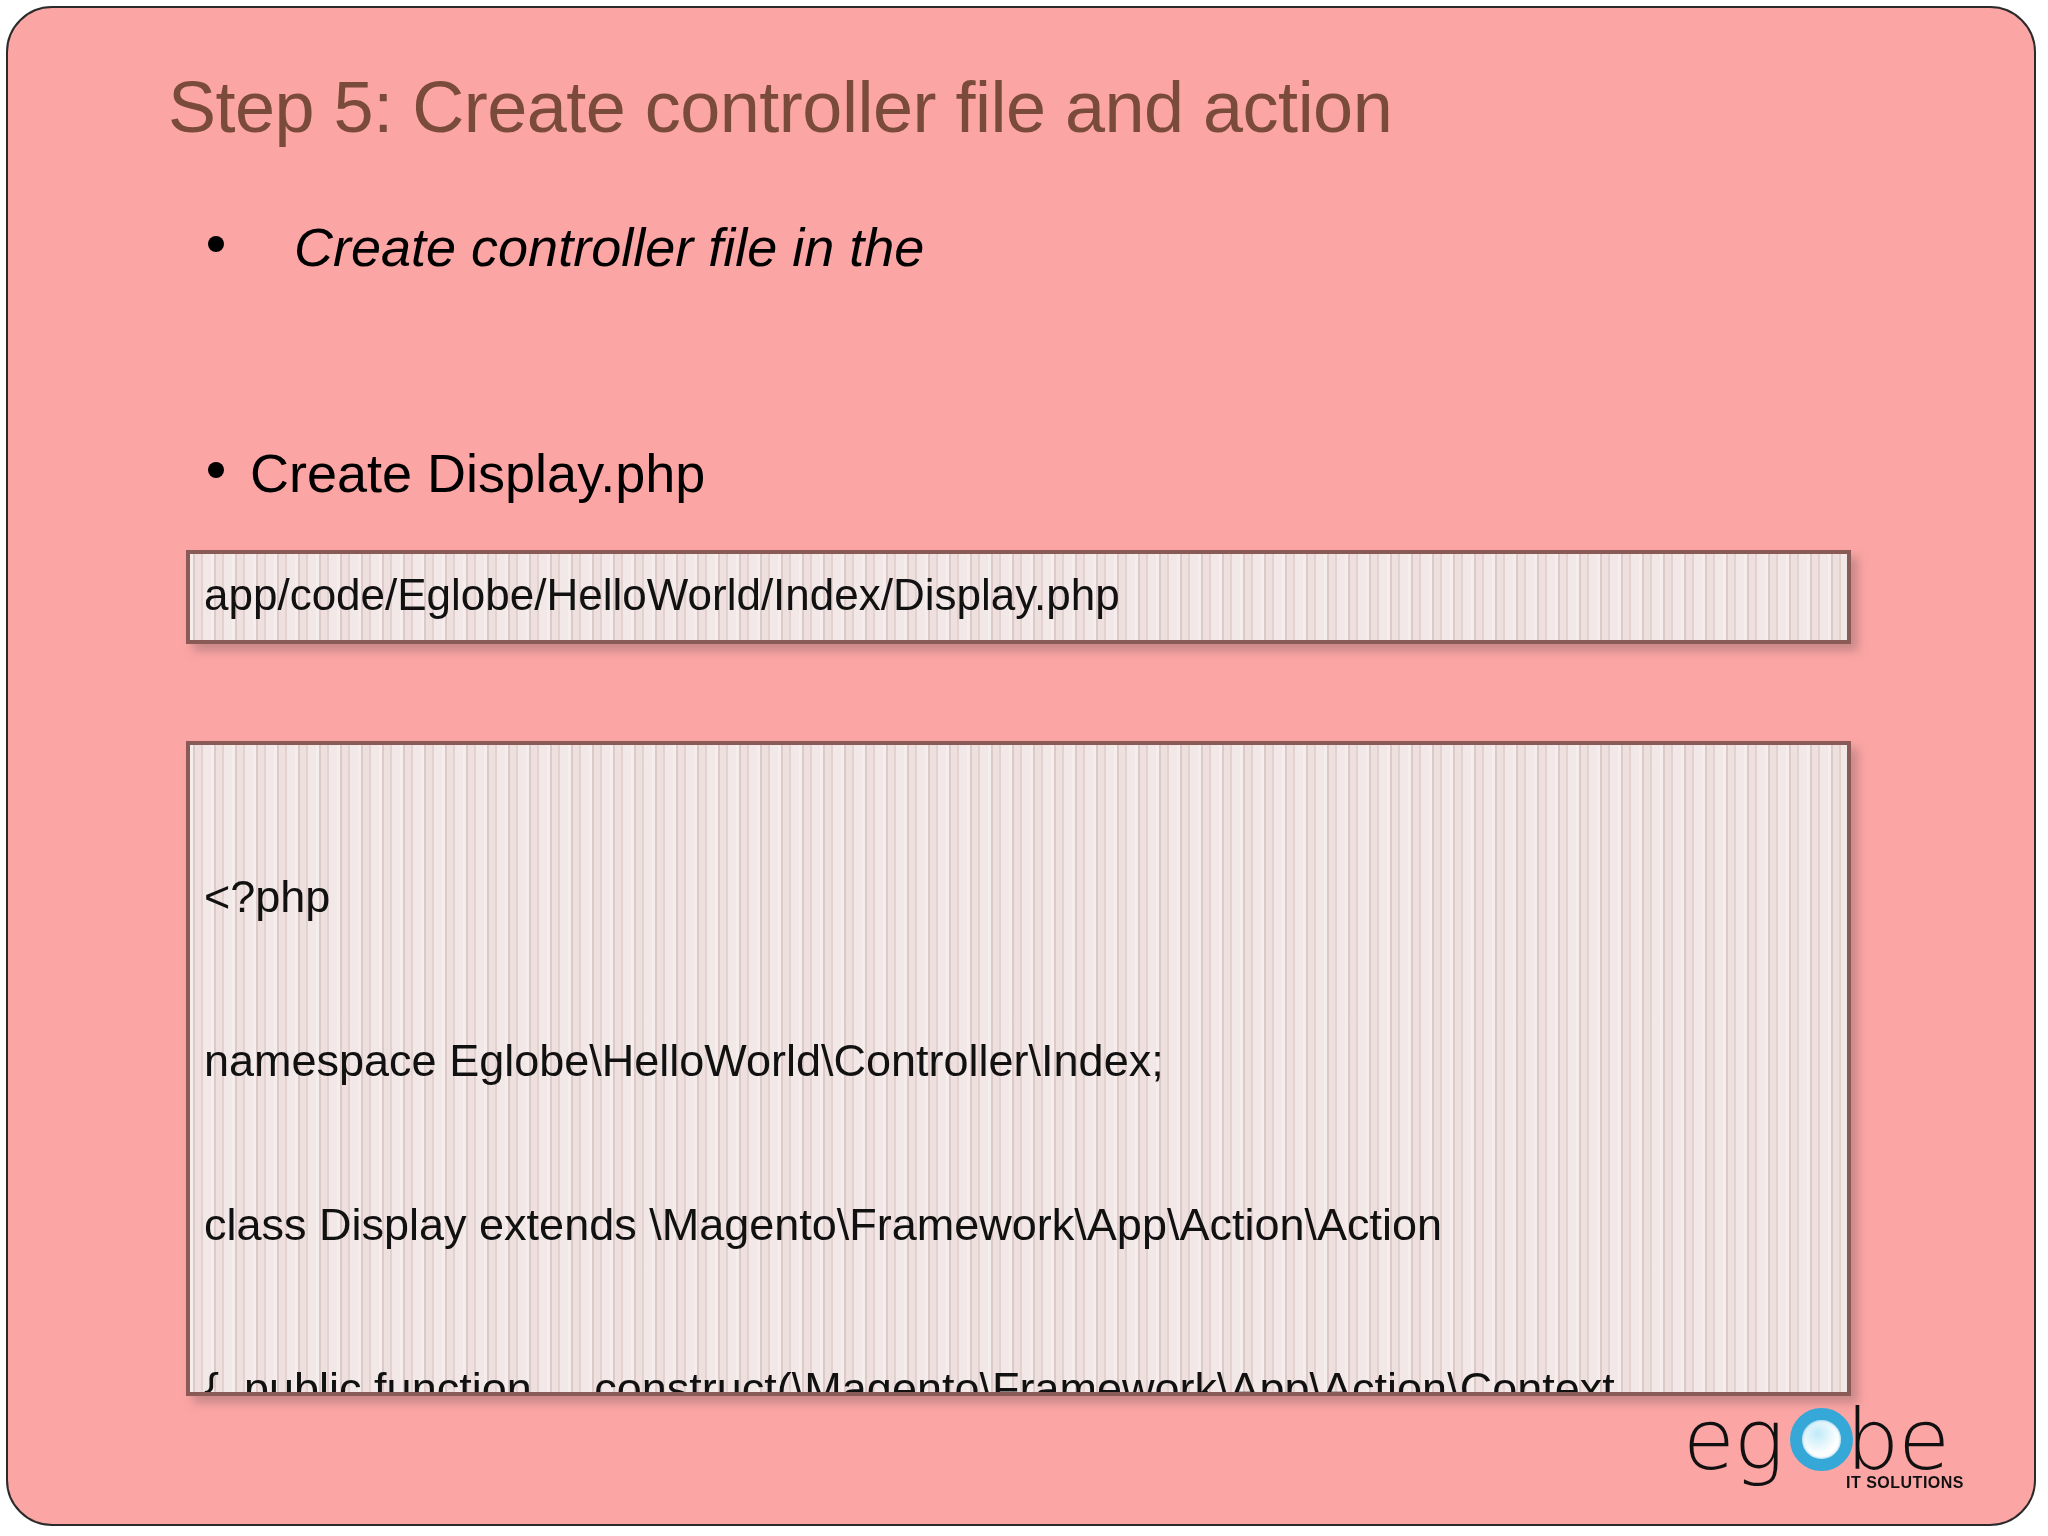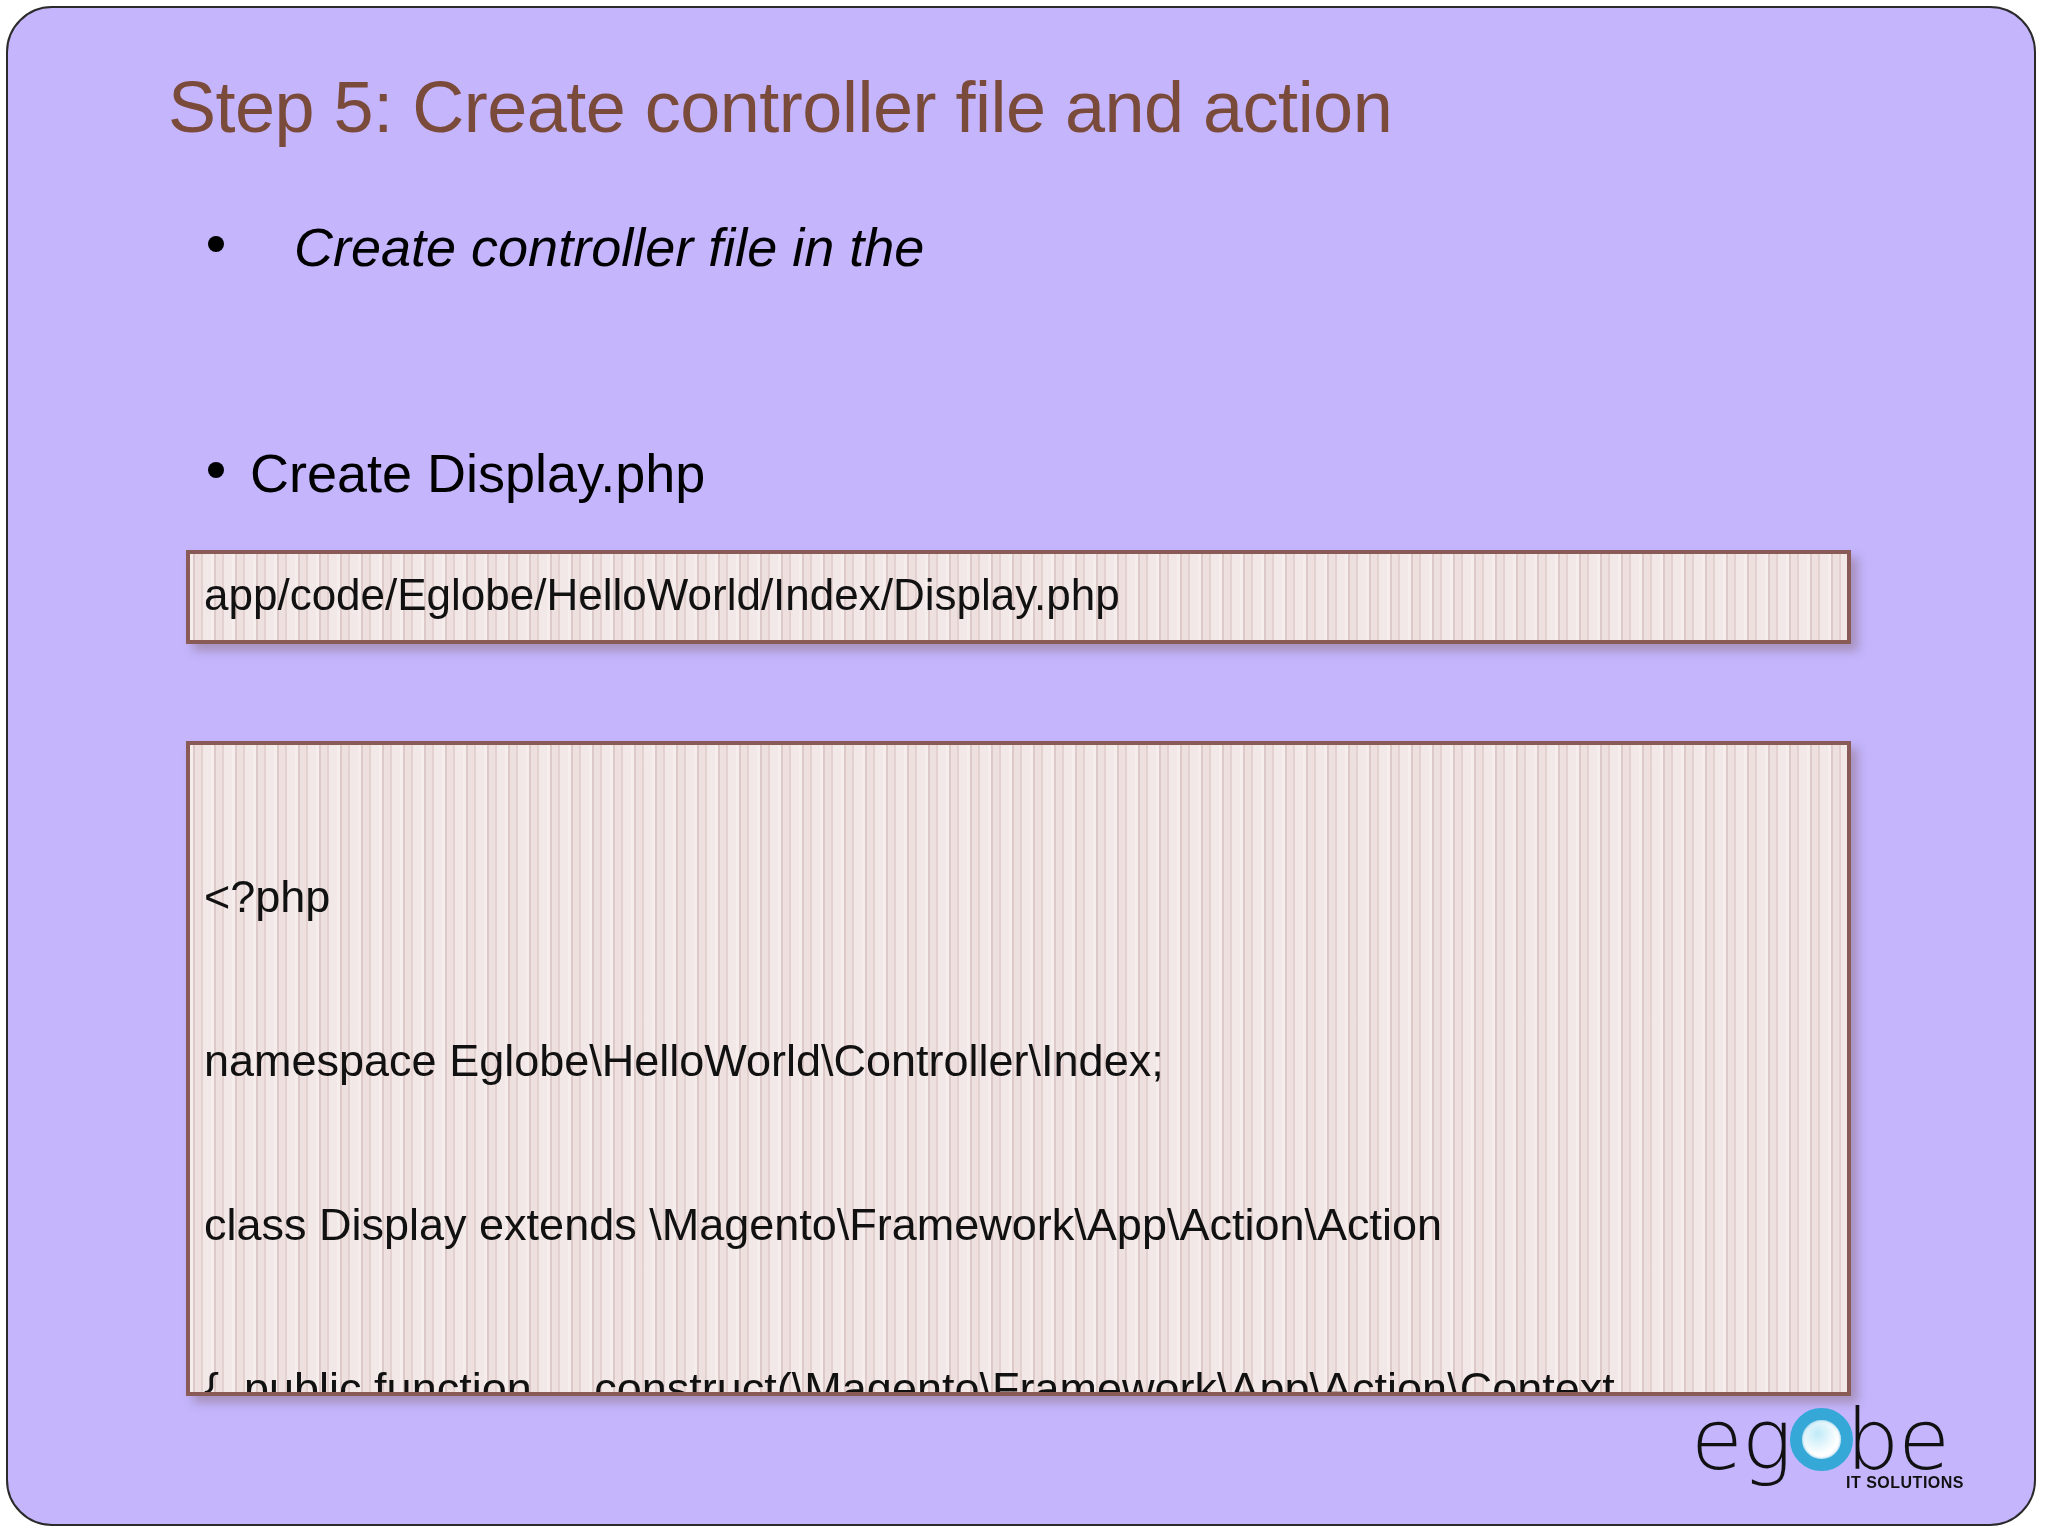--- a/index.html
+++ b/index.html
@@ -14,21 +14,21 @@
     overflow: hidden;
   }
 
   
   .slide {
     position: absolute;
     left: 6px;
     top: 6px;
     width: 2030px;
     height: 1520px;
-    background: #c4b5fd;
+    background: #fca5a5;
     border: 2px solid #2b2b2b;
     border-radius: 46px;
     box-sizing: border-box;
     overflow: hidden;
   }
 
   
   .title {
     position: absolute;
     left: 160px;
@@ -129,21 +129,21 @@
   
   .logo {
     position: absolute;
     right: 55px;
     bottom: 22px;
     width: 300px;
     height: 110px;
   }
   .logo-word {
     position: absolute;
-    left: 12px;
+    left: 4px;
     top: 6px;
     font-size: 84px;
     line-height: 1;
     color: #111;
     letter-spacing: -1px;
     font-family: "DejaVu Sans", sans-serif;
     font-weight: 300;
   }
   .logo-globe {
     position: absolute;

